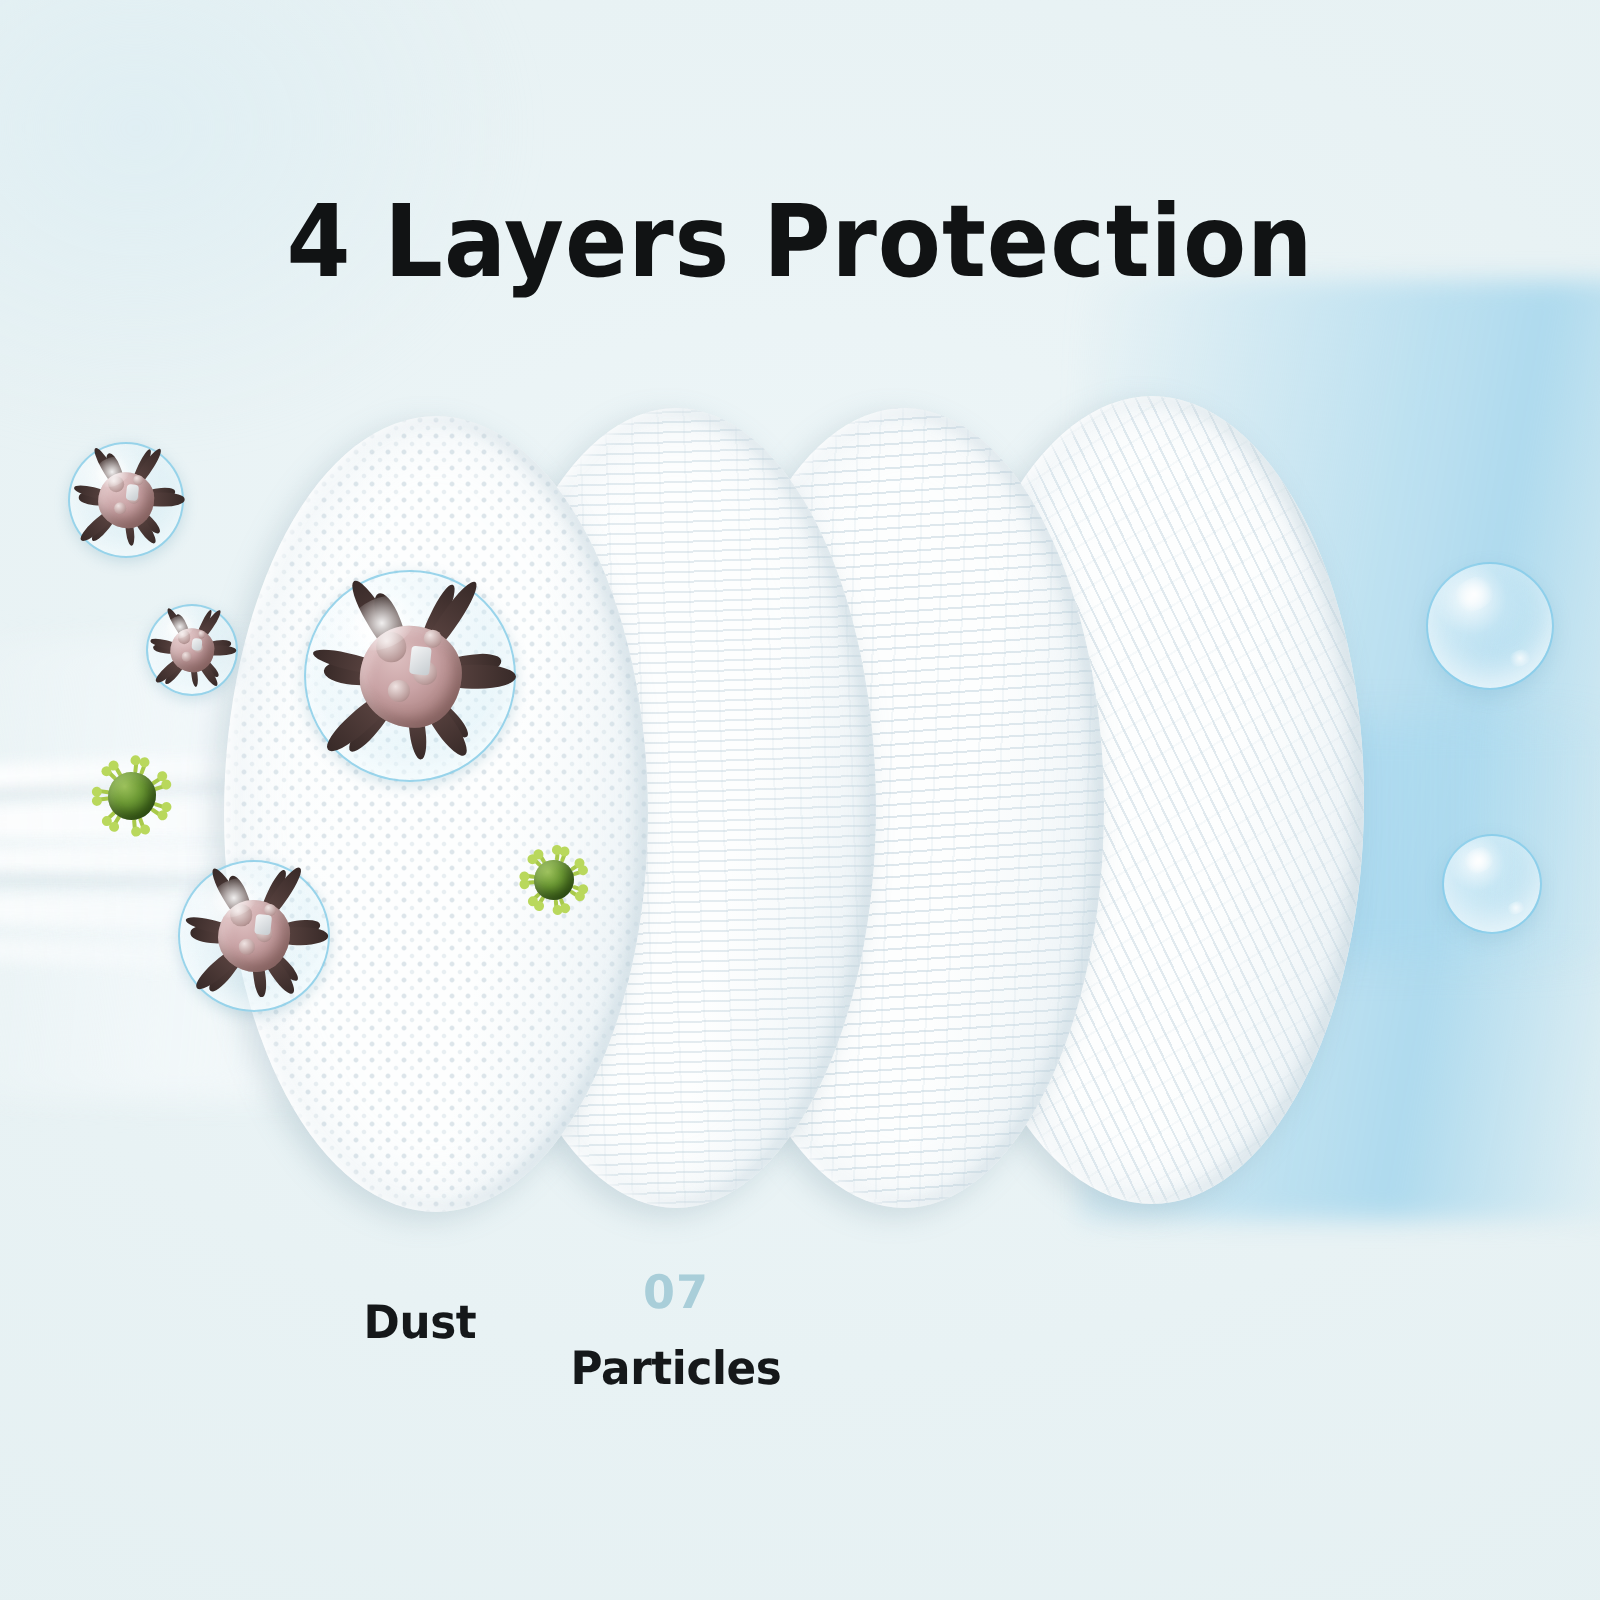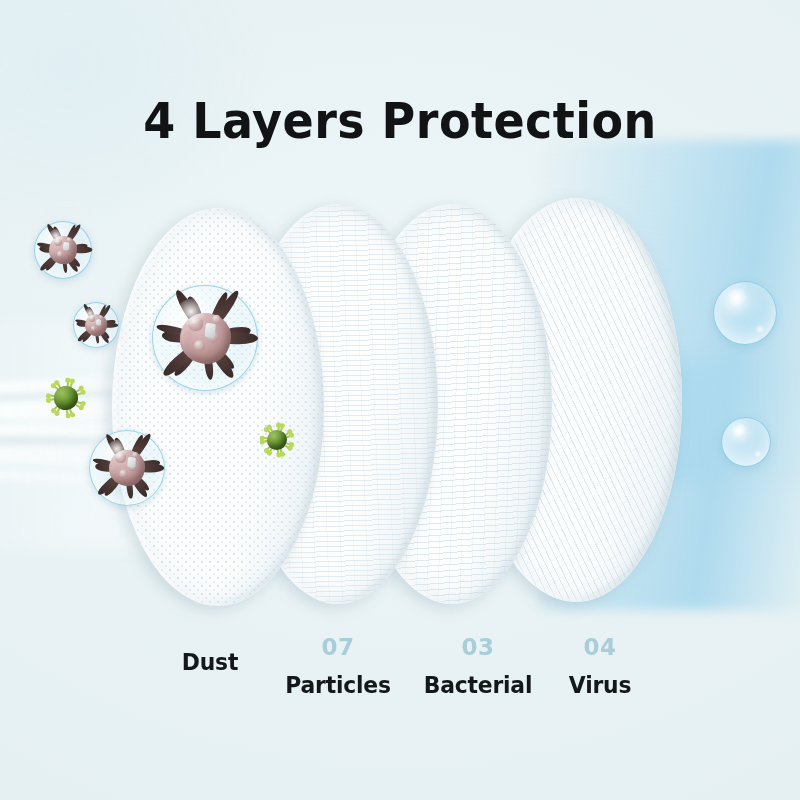--- a/index.html
+++ b/index.html
@@ -402,23 +402,15 @@
     </div>
 
   <div id="legend">
     <div class="legend-item" id="li0">
       <div class="legend-label">Dust</div>
     </div>
     <div class="legend-item" id="li1">
       <div class="legend-num">07</div>
       <div class="legend-label">Particles</div>
     </div>
-    <div class="legend-item" id="li2">
-      <div class="legend-num">03</div>
-      <div class="legend-label">Bacterial</div>
-    </div>
-    <div class="legend-item" id="li3">
-      <div class="legend-num">04</div>
-      <div class="legend-label">Virus</div>
-    </div>
   </div>
 
 </div>
 
 </body></html>

